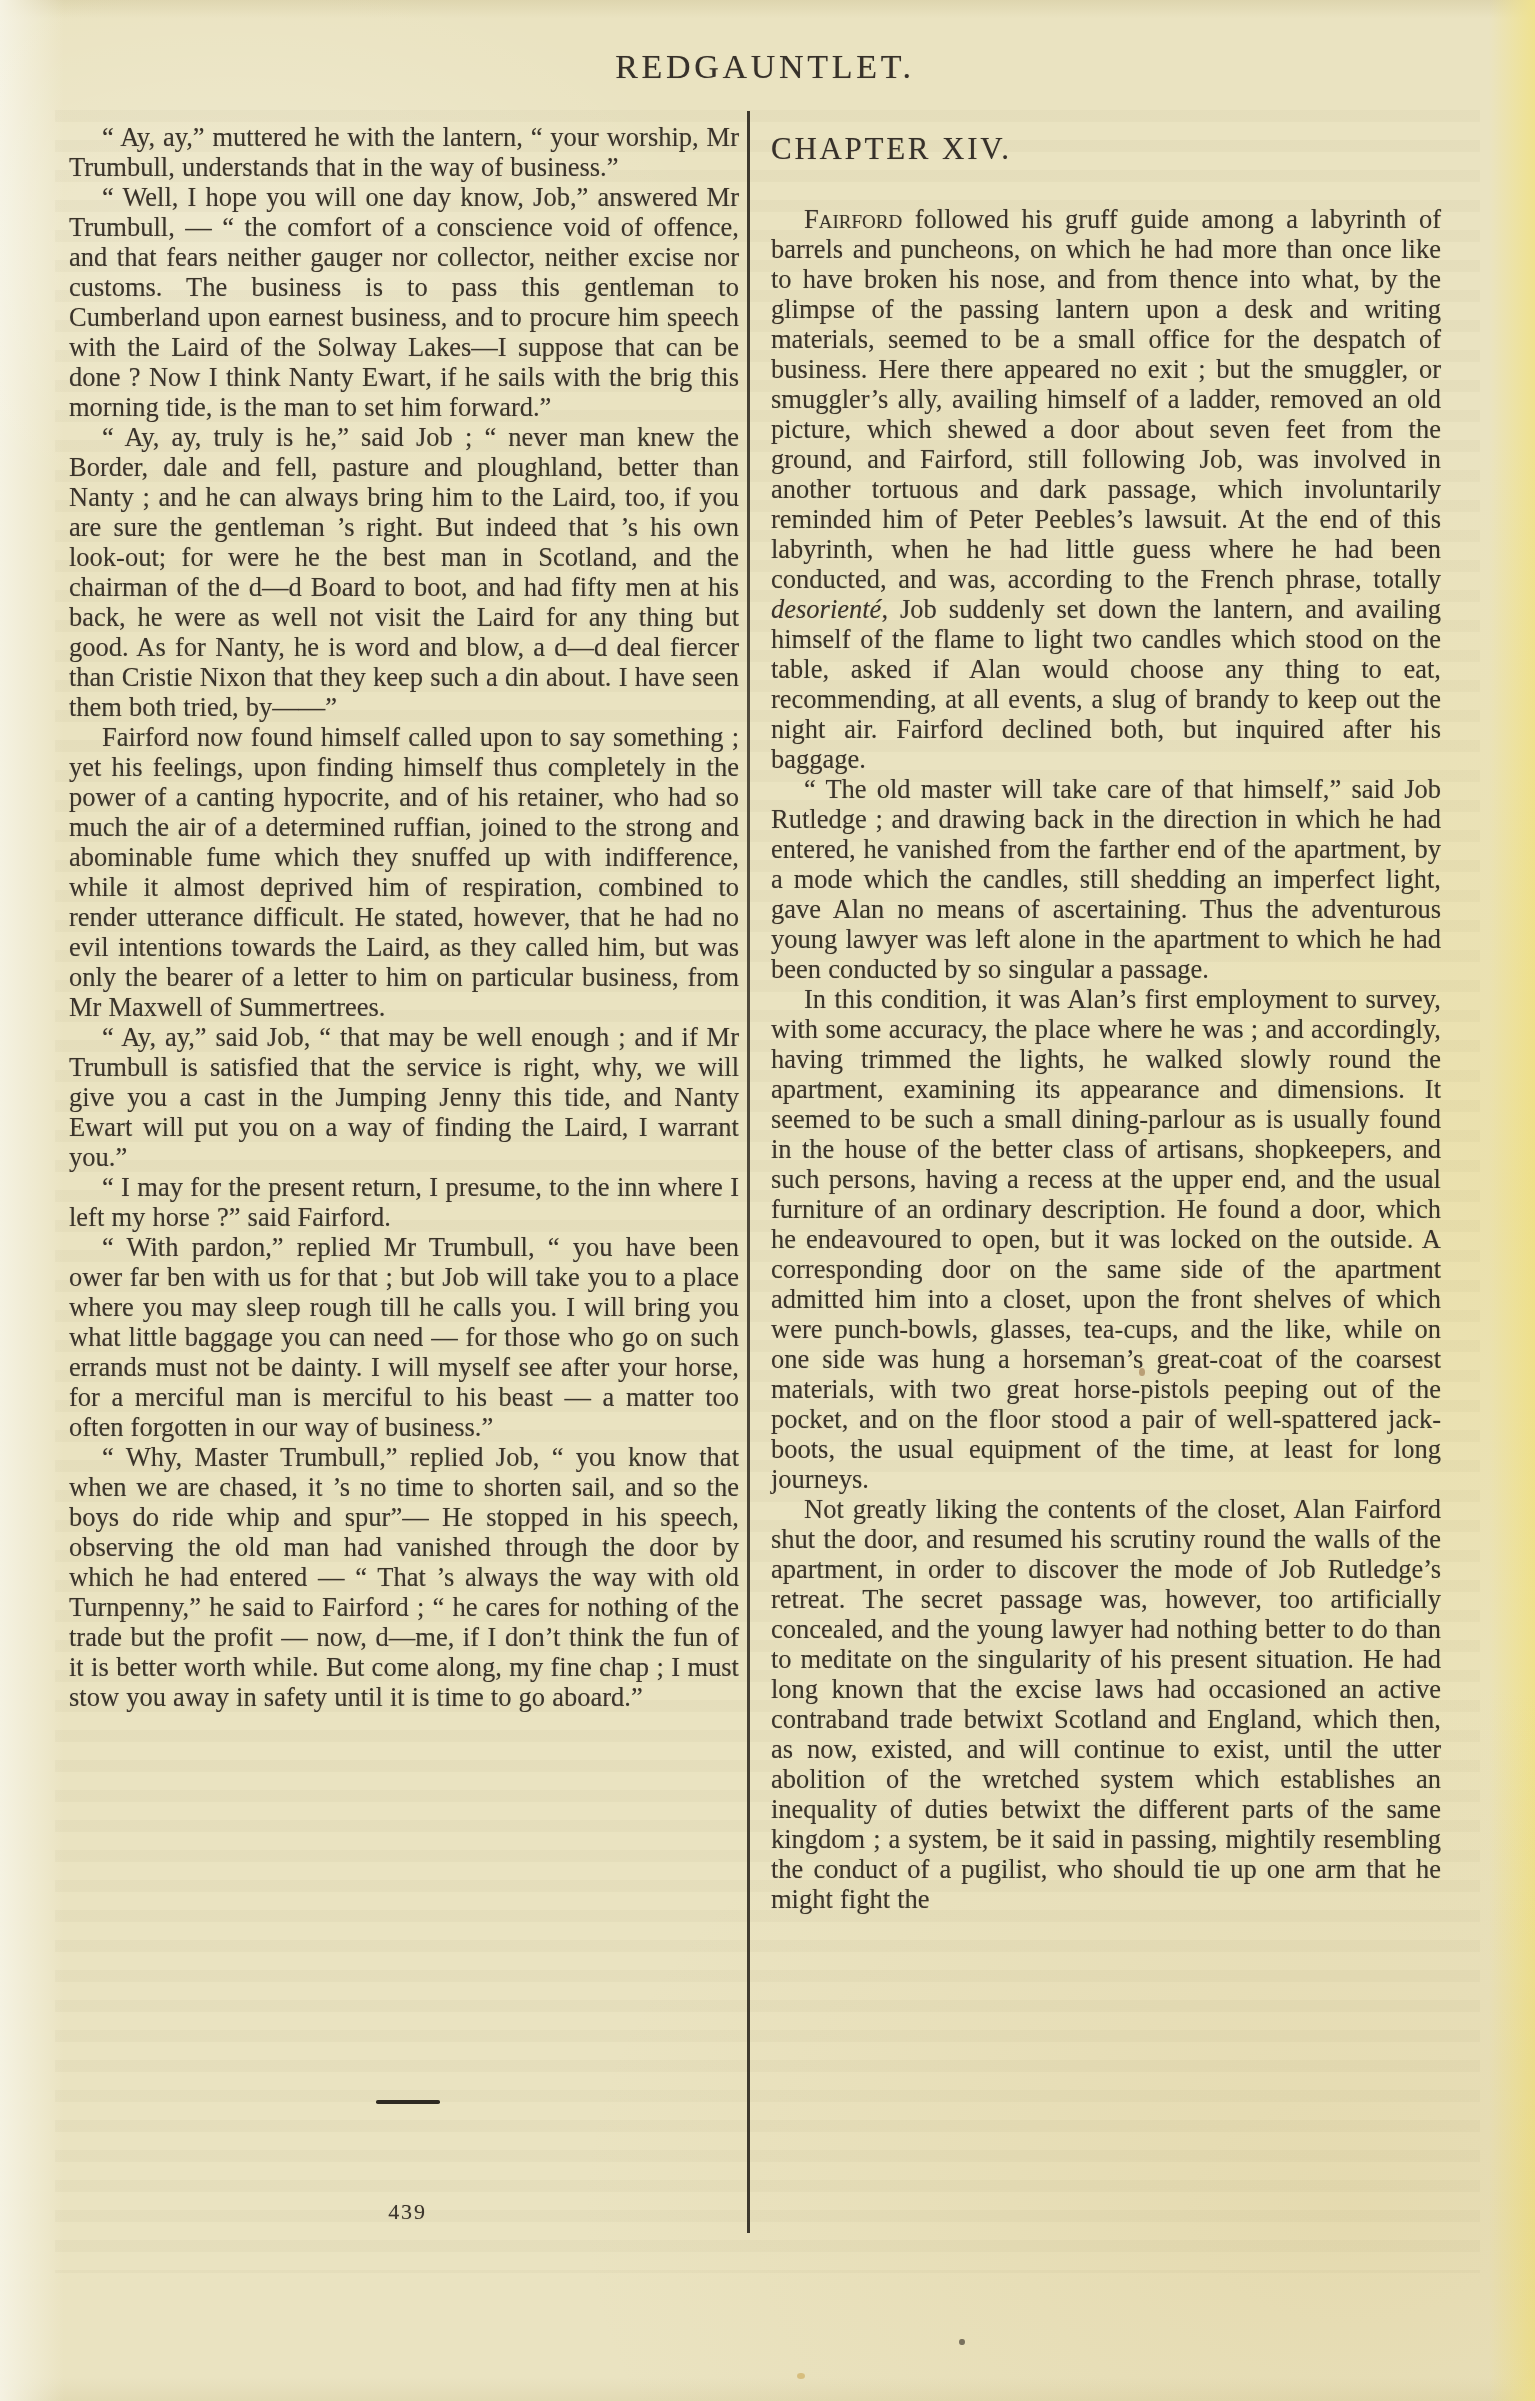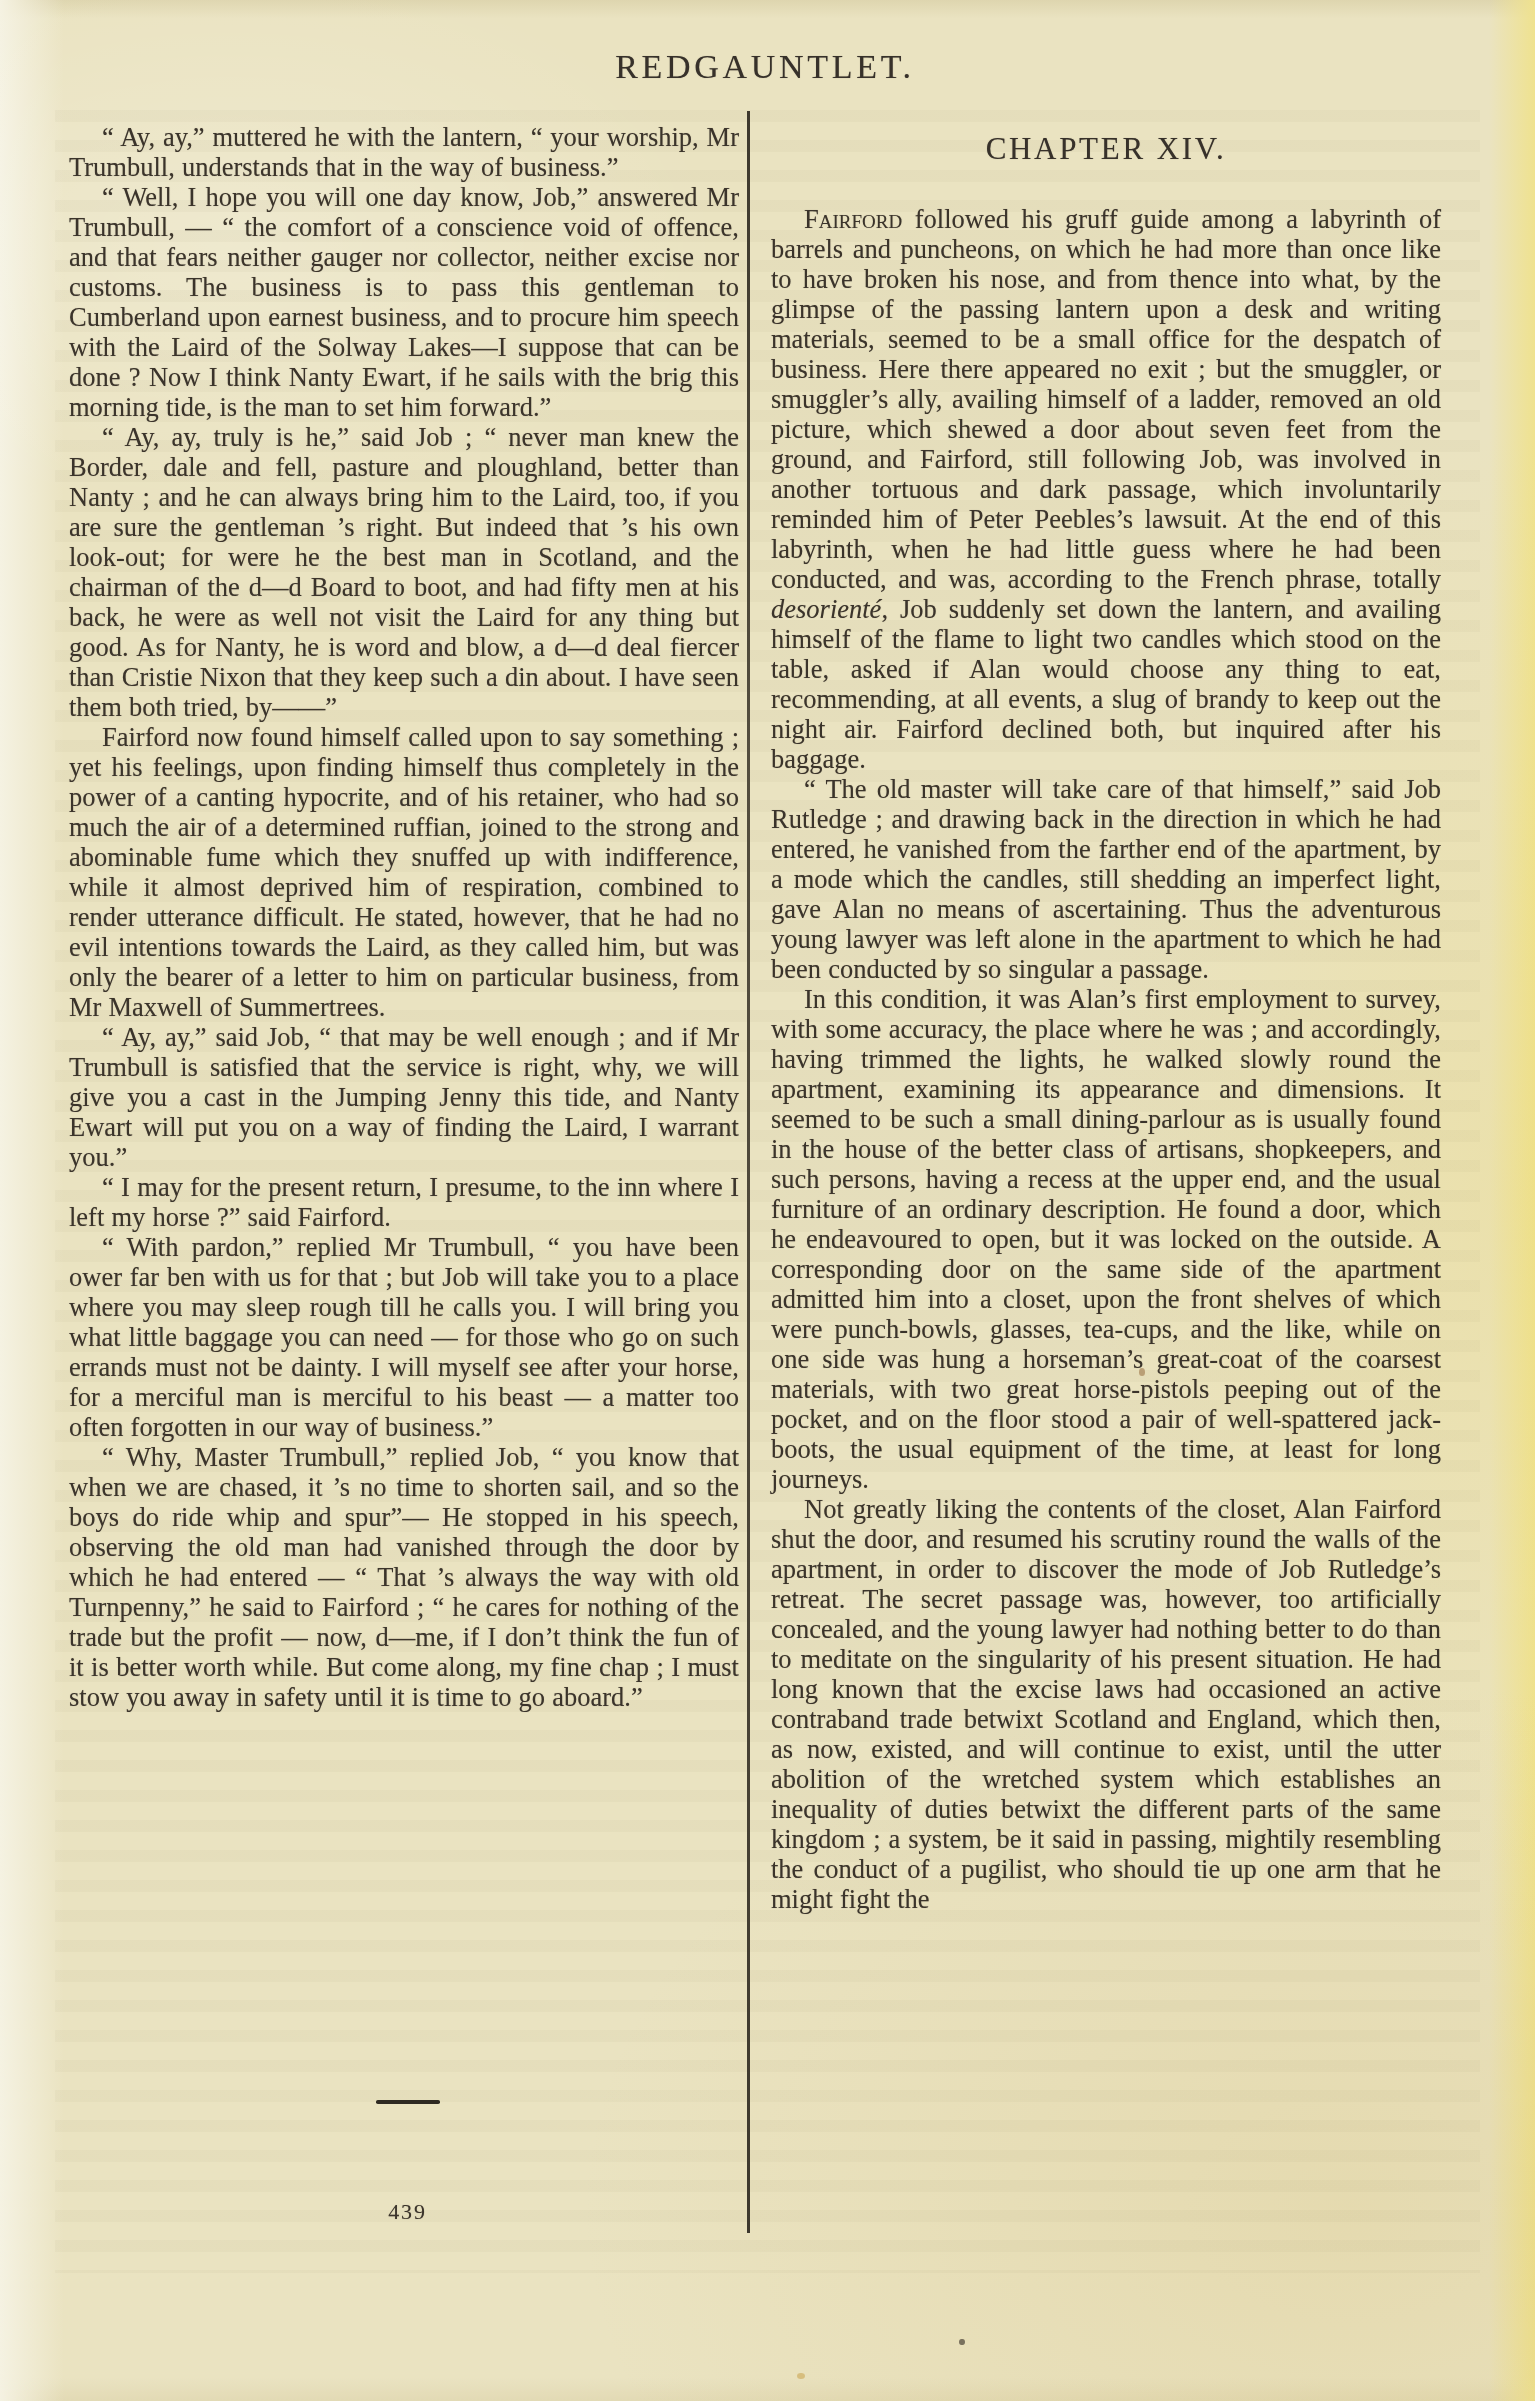--- a/index.html
+++ b/index.html
@@ -39,21 +39,21 @@
     font-size:26.5px;line-height:30px;
     color:#3b342b;text-shadow:0 0 0.9px rgba(59,52,43,0.35);
     word-spacing:0.5px;
   }
   .col-left{left:69px;top:122px;}
   .col-right{left:771px;top:119px;}
   .para{margin:0;text-indent:33px;text-align:justify;}
   .sc{font-variant:small-caps;}
   .i{font-style:italic;}
   .chapter-head{
-    margin:14.6px 0 0;text-align:center;
+    margin:14.6px 0 0;text-align:left;
     font-size:31px;letter-spacing:2.7px;color:#37312a;
     text-shadow:0 0 0.9px rgba(55,49,42,0.4);
   }
   .chapter-sub{
     margin:38px 0 0;text-align:center;
     font-size:20.6px;letter-spacing:1.1px;color:#3b342b;
     text-shadow:0 0 0.7px rgba(59,52,43,0.4);
   }
   .col-right-body{margin-top:40px;}
   .divider{

